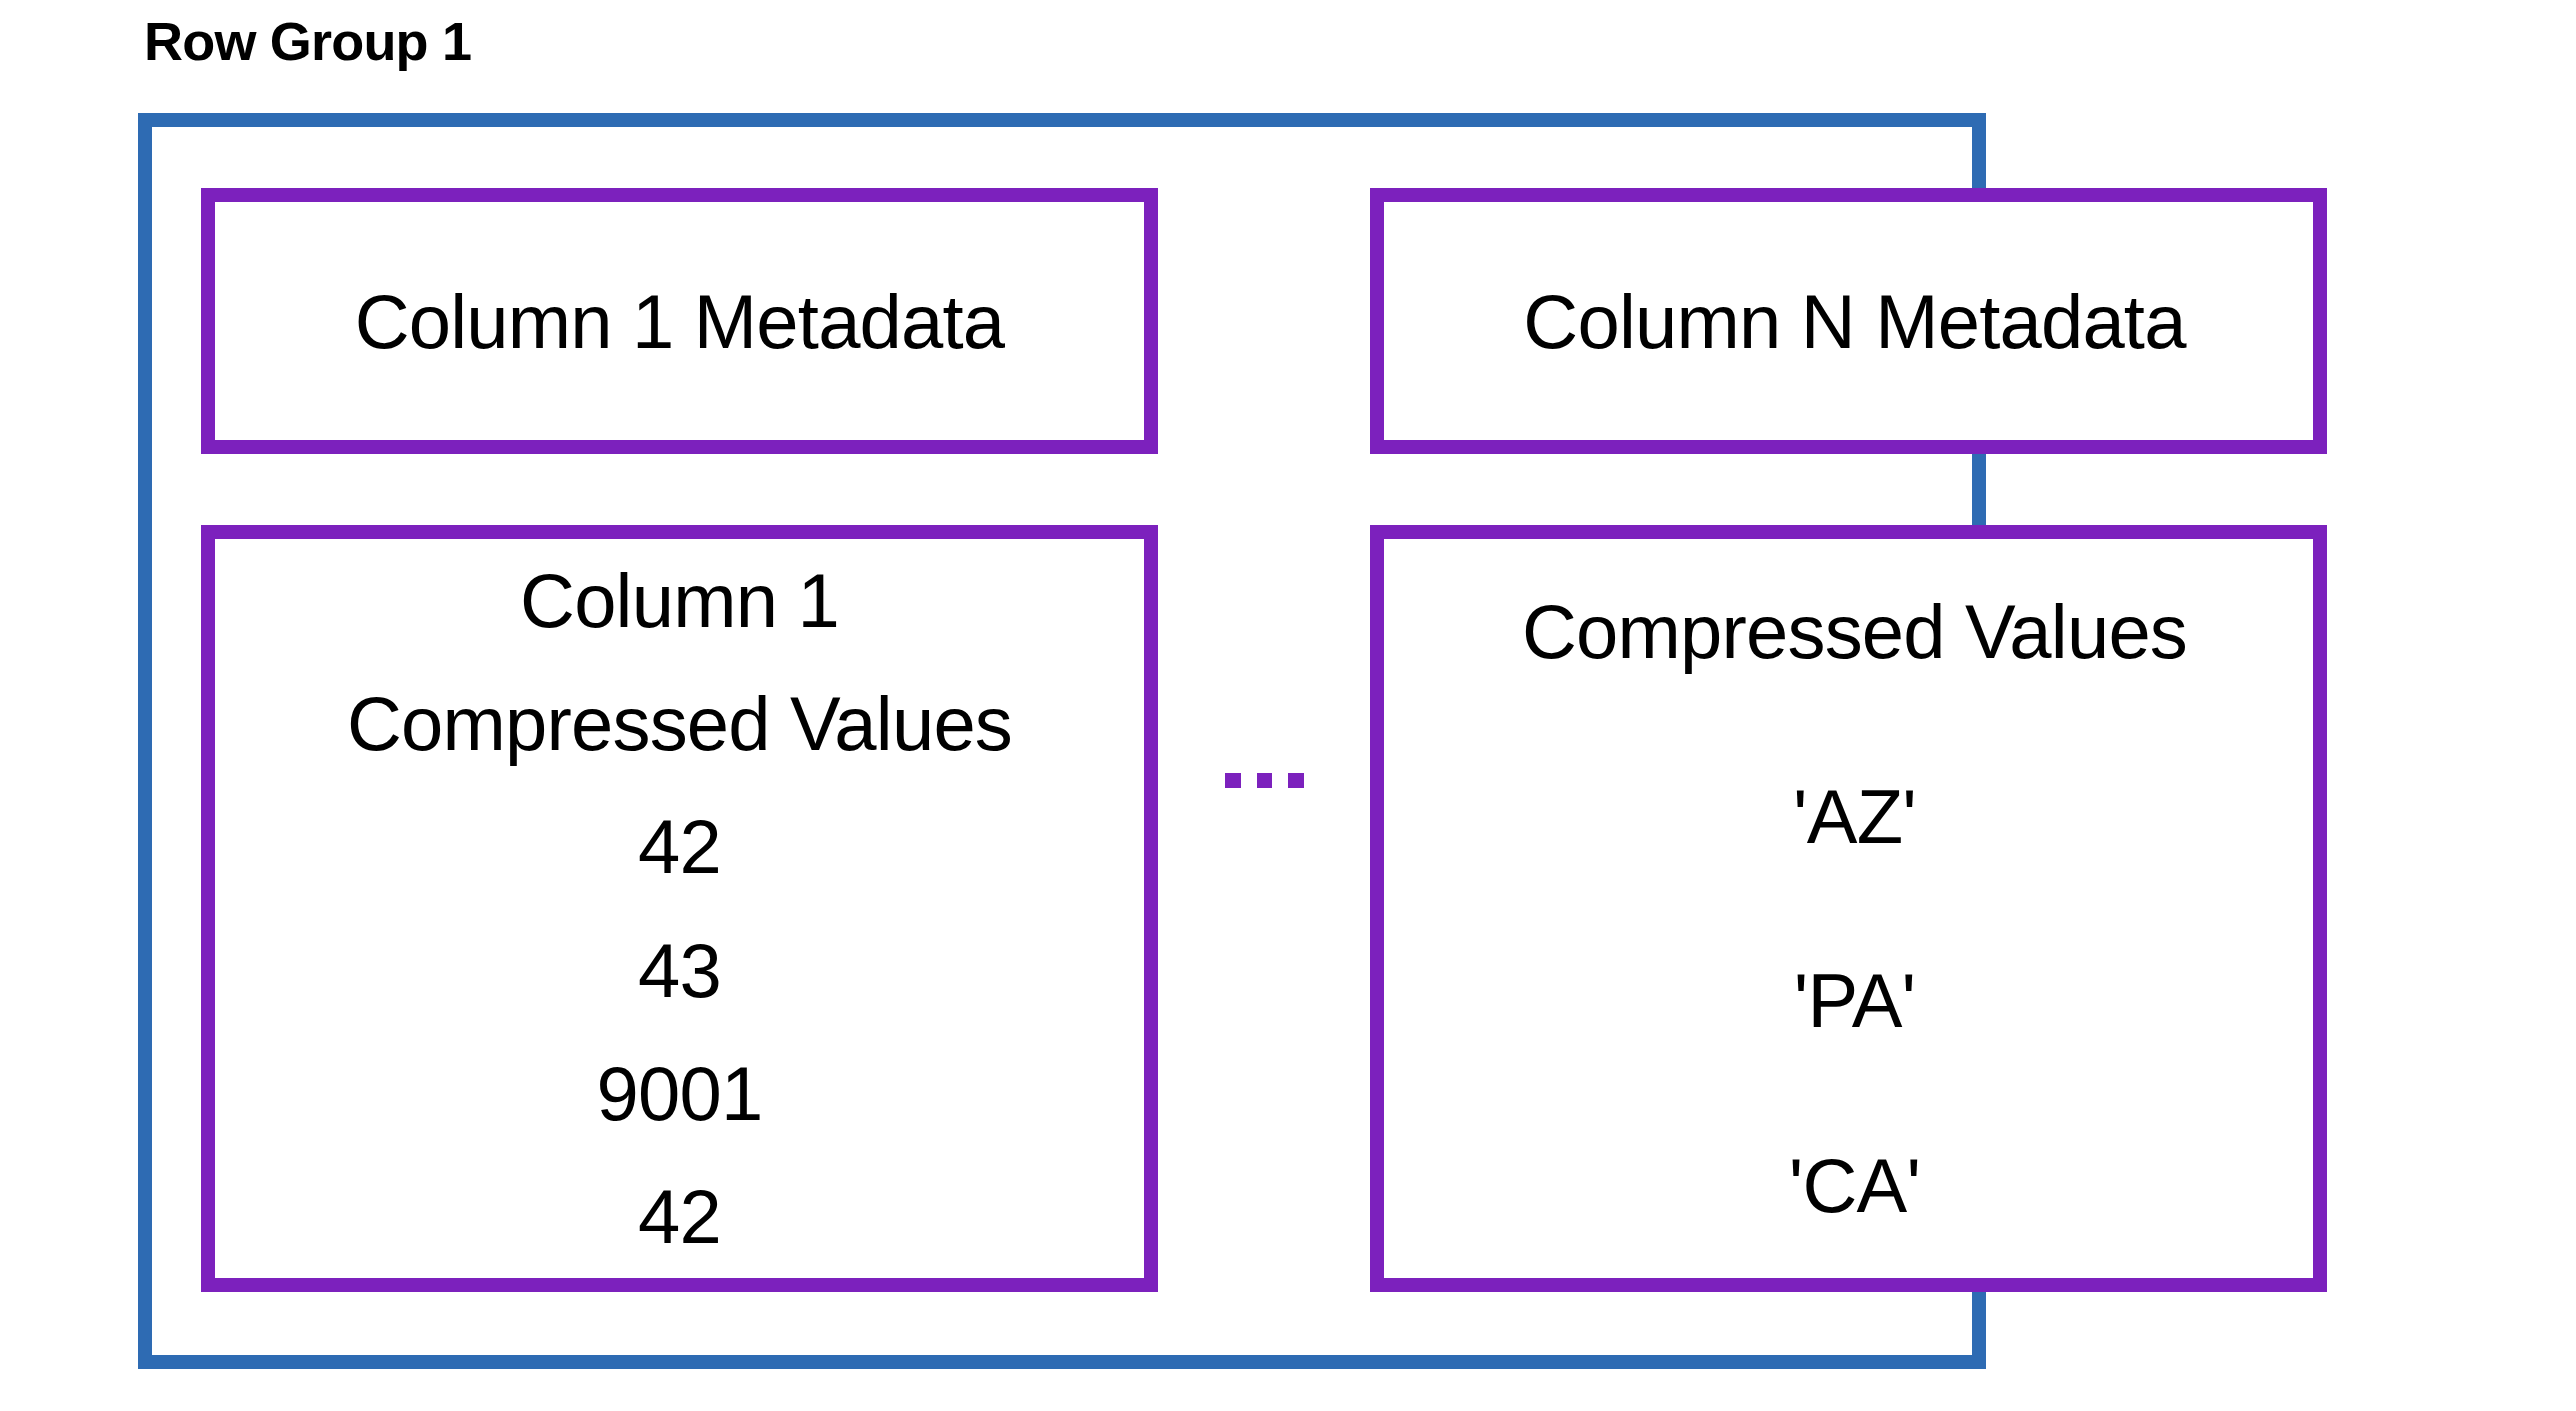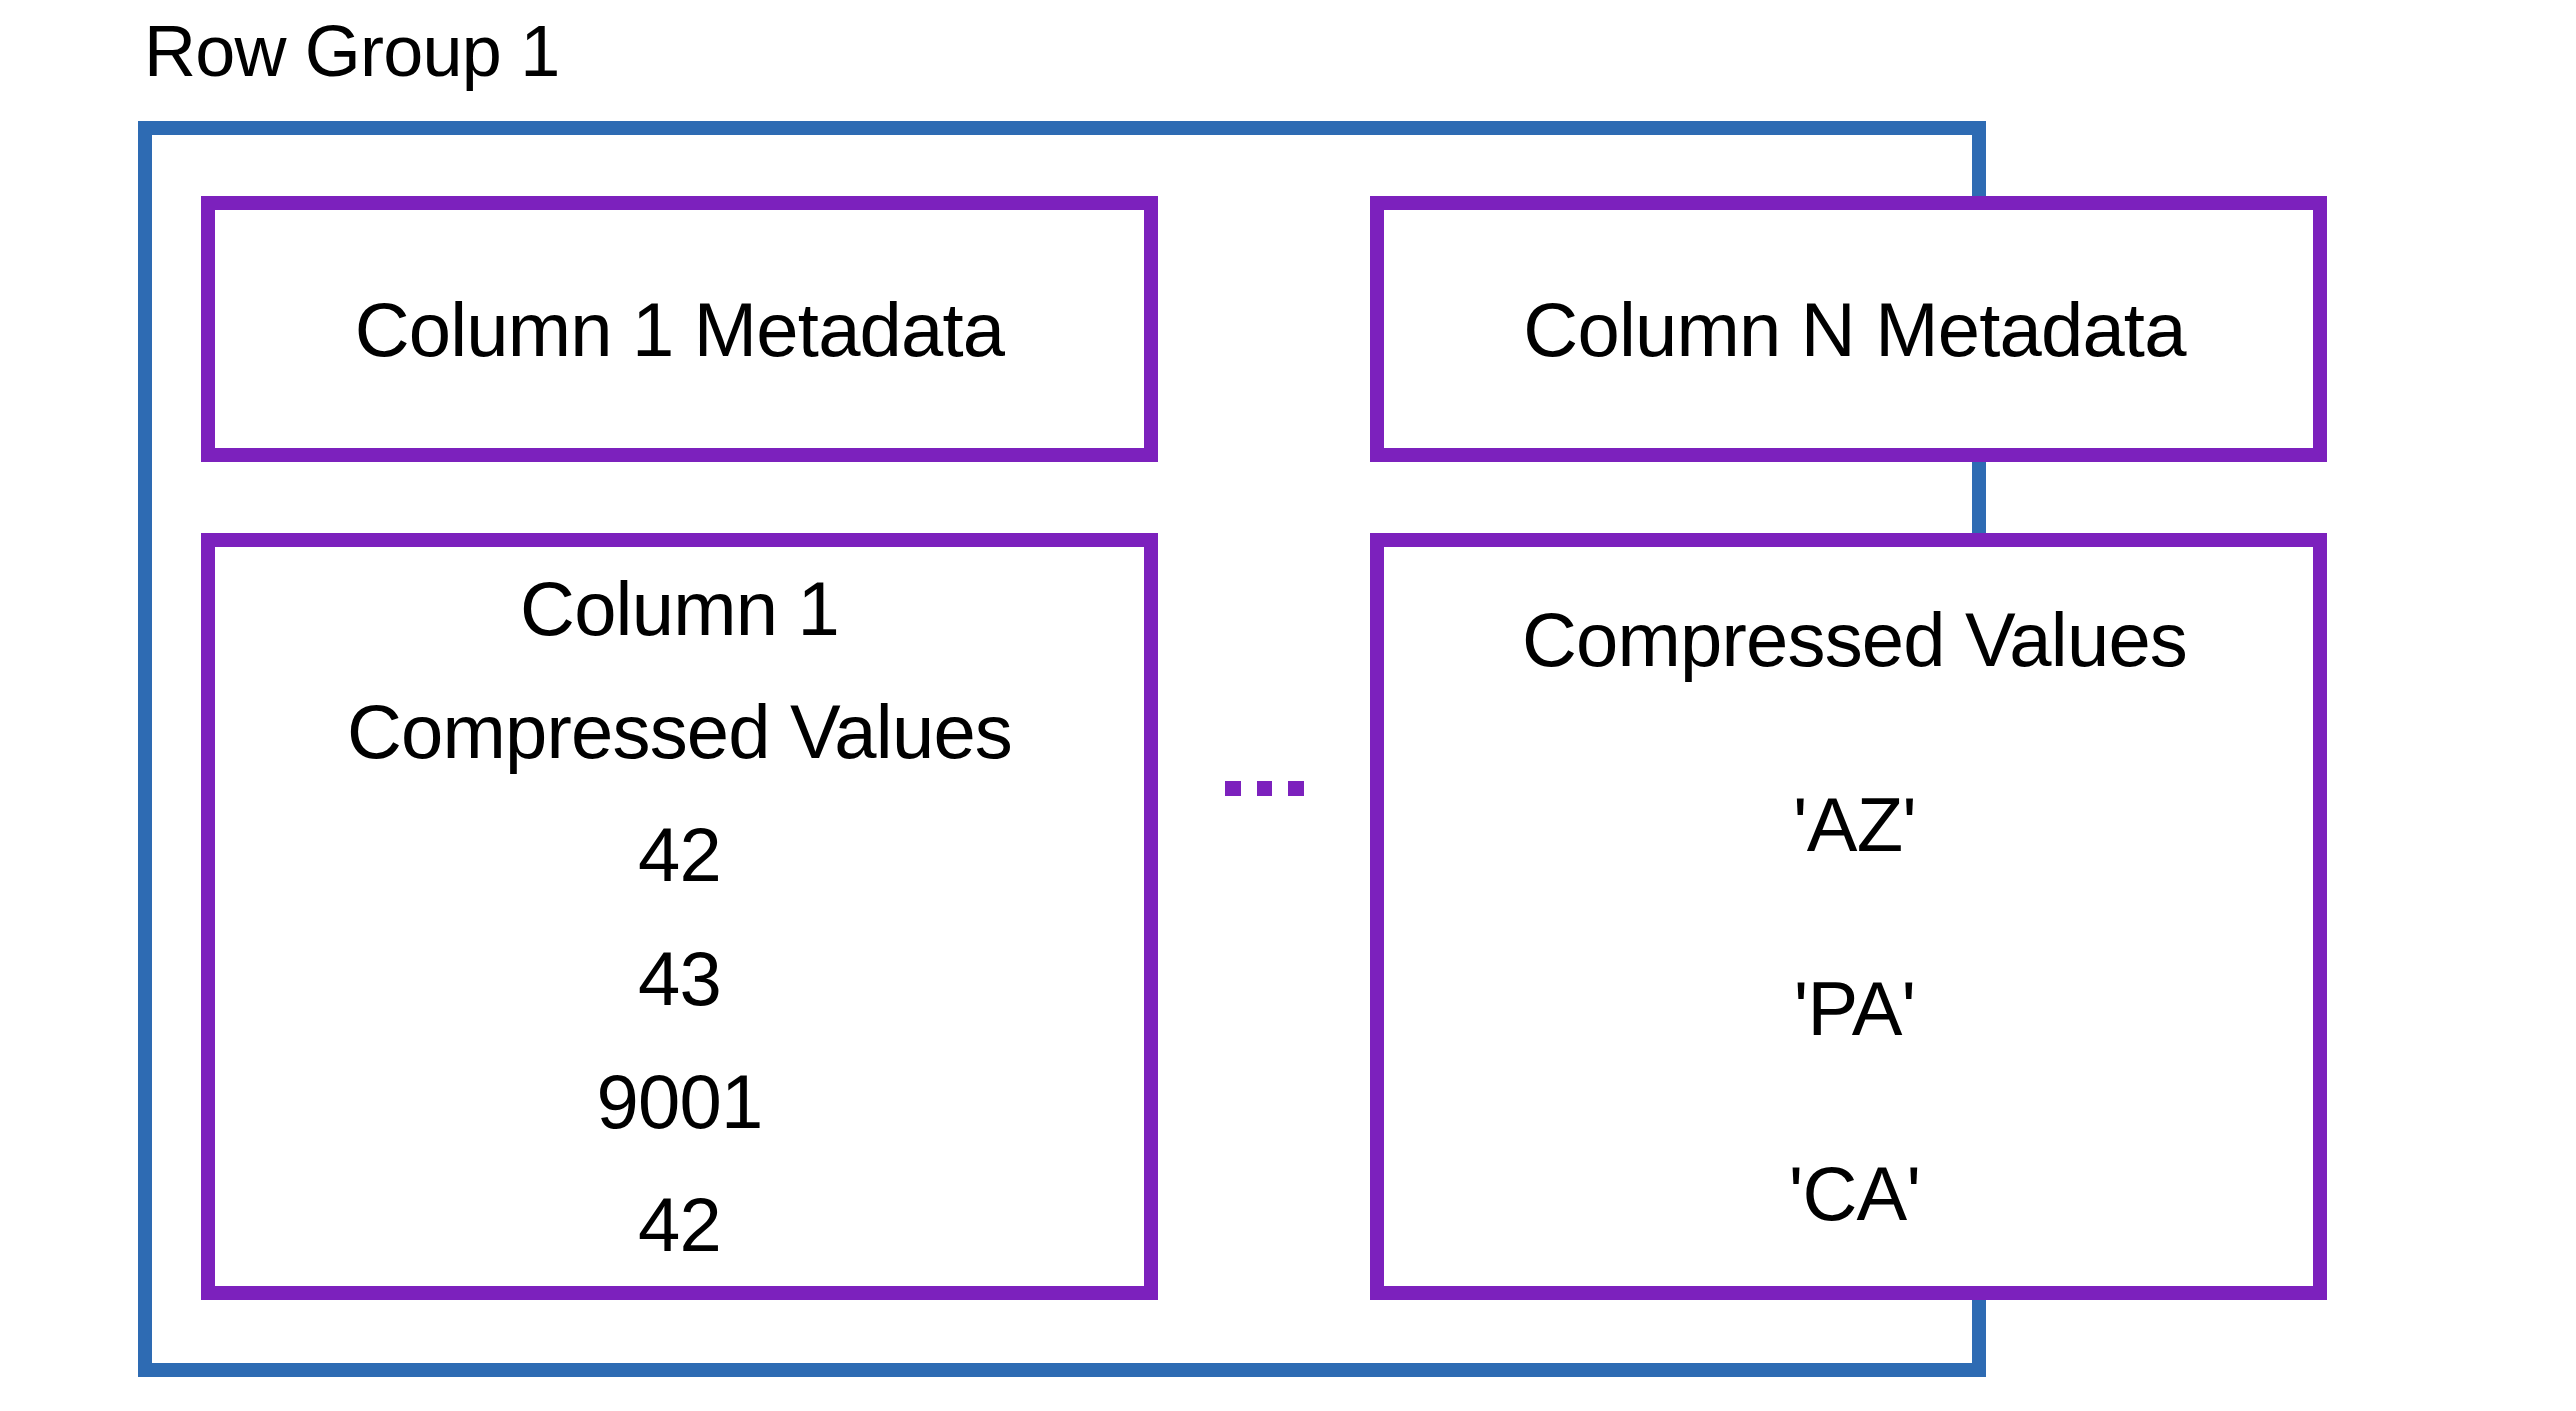--- a/index.html
+++ b/index.html
@@ -14,30 +14,31 @@
     overflow: hidden;
     font-family: "Liberation Sans", sans-serif;
     color: #000000;
     font-weight: 500;
   }
 
   .diagram-title {
     position: absolute;
     left: 144px;
     top: 12.4px;
-    font-size: 72px;
+    font-size: 54px;
     line-height: 1.1;
     letter-spacing: -0.8px;
     white-space: nowrap;
+    font-weight: bold;
   }
 
   .row-group-box {
     position: absolute;
     left: 138px;
-    top: 121px;
+    top: 113px;
     width: 1848px;
     height: 1256px;
     border: 14.7px solid #2e6bb3;
     box-sizing: border-box;
   }
   .row-group-inner {
     position: relative;
     width: 100%;
     height: 100%;
   }

